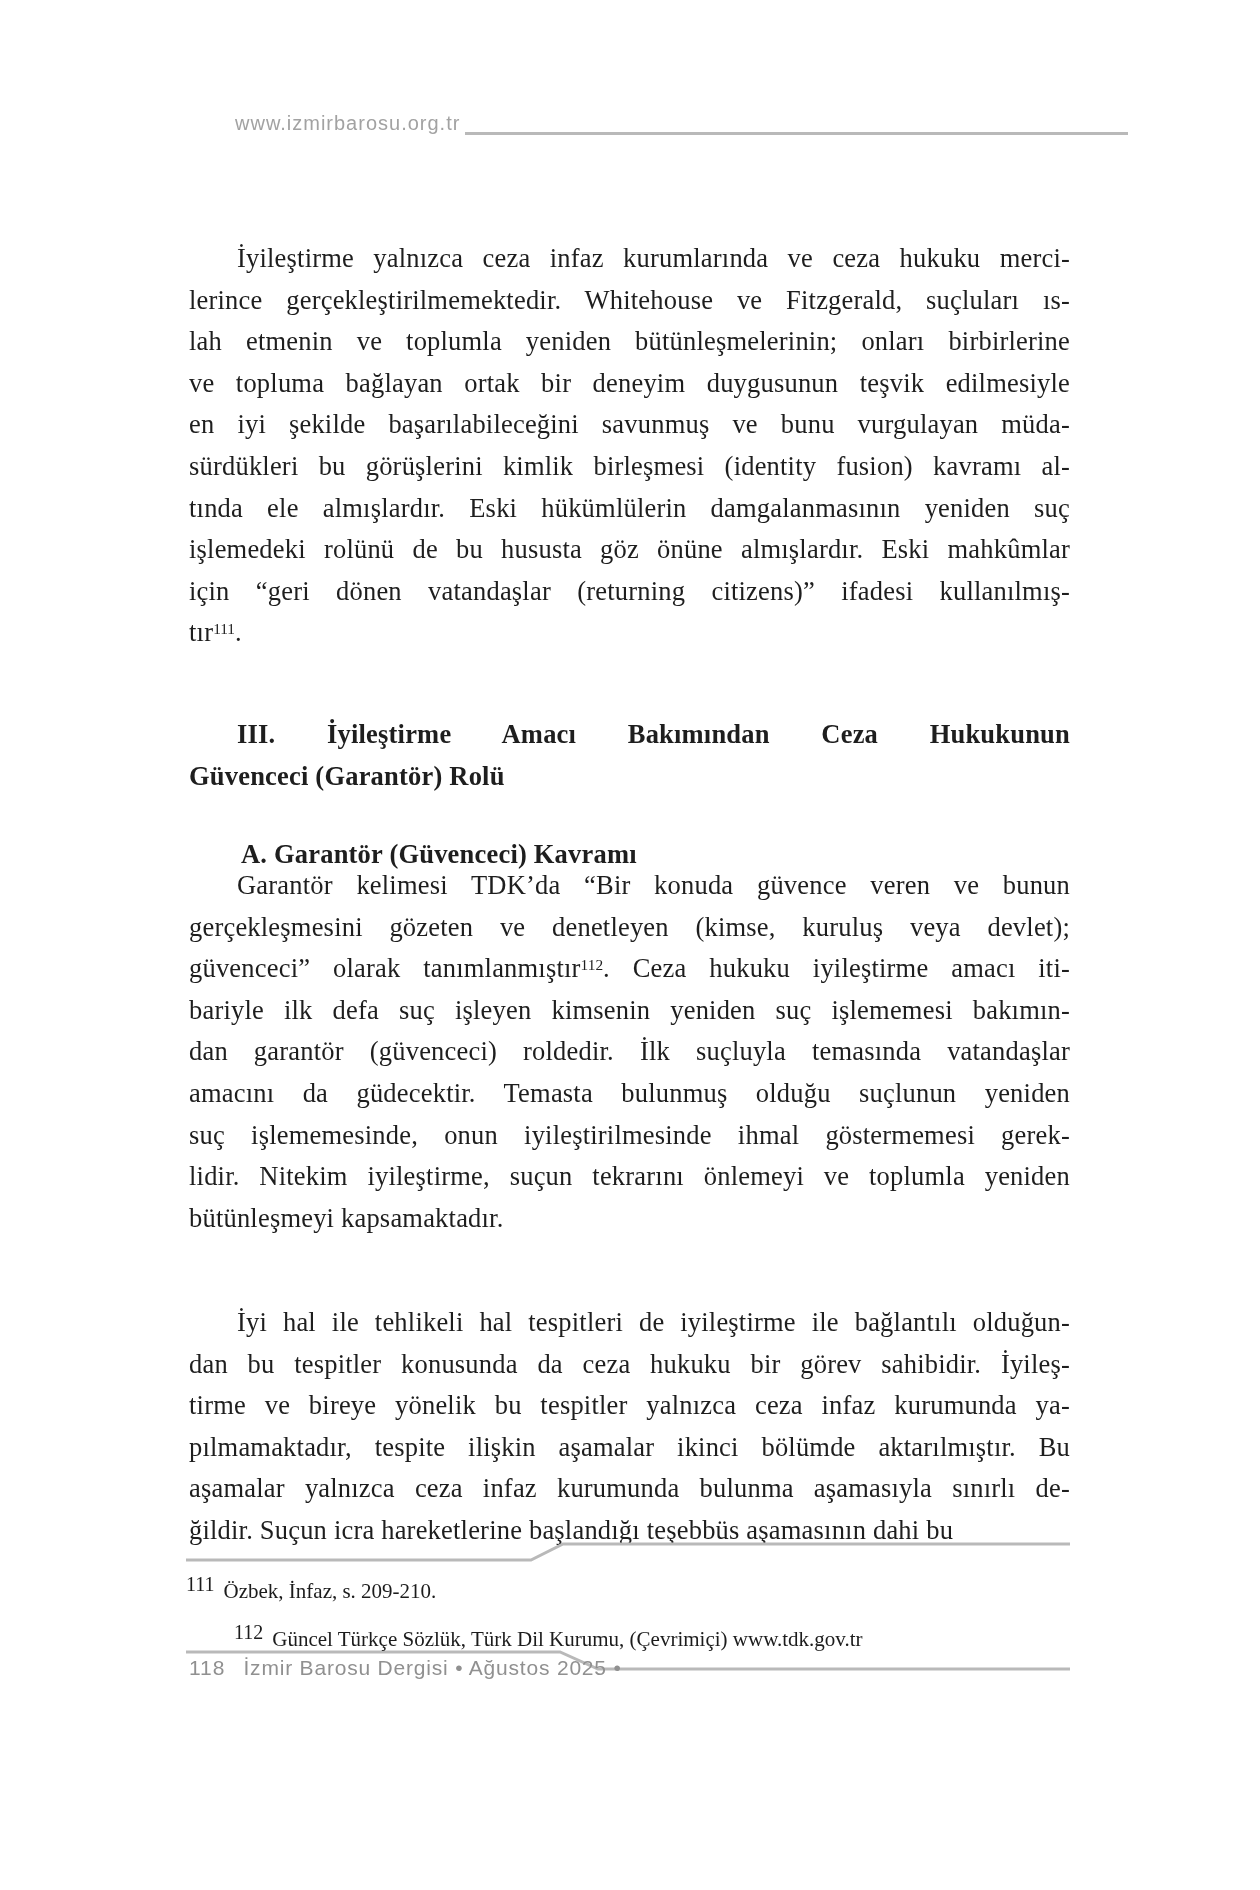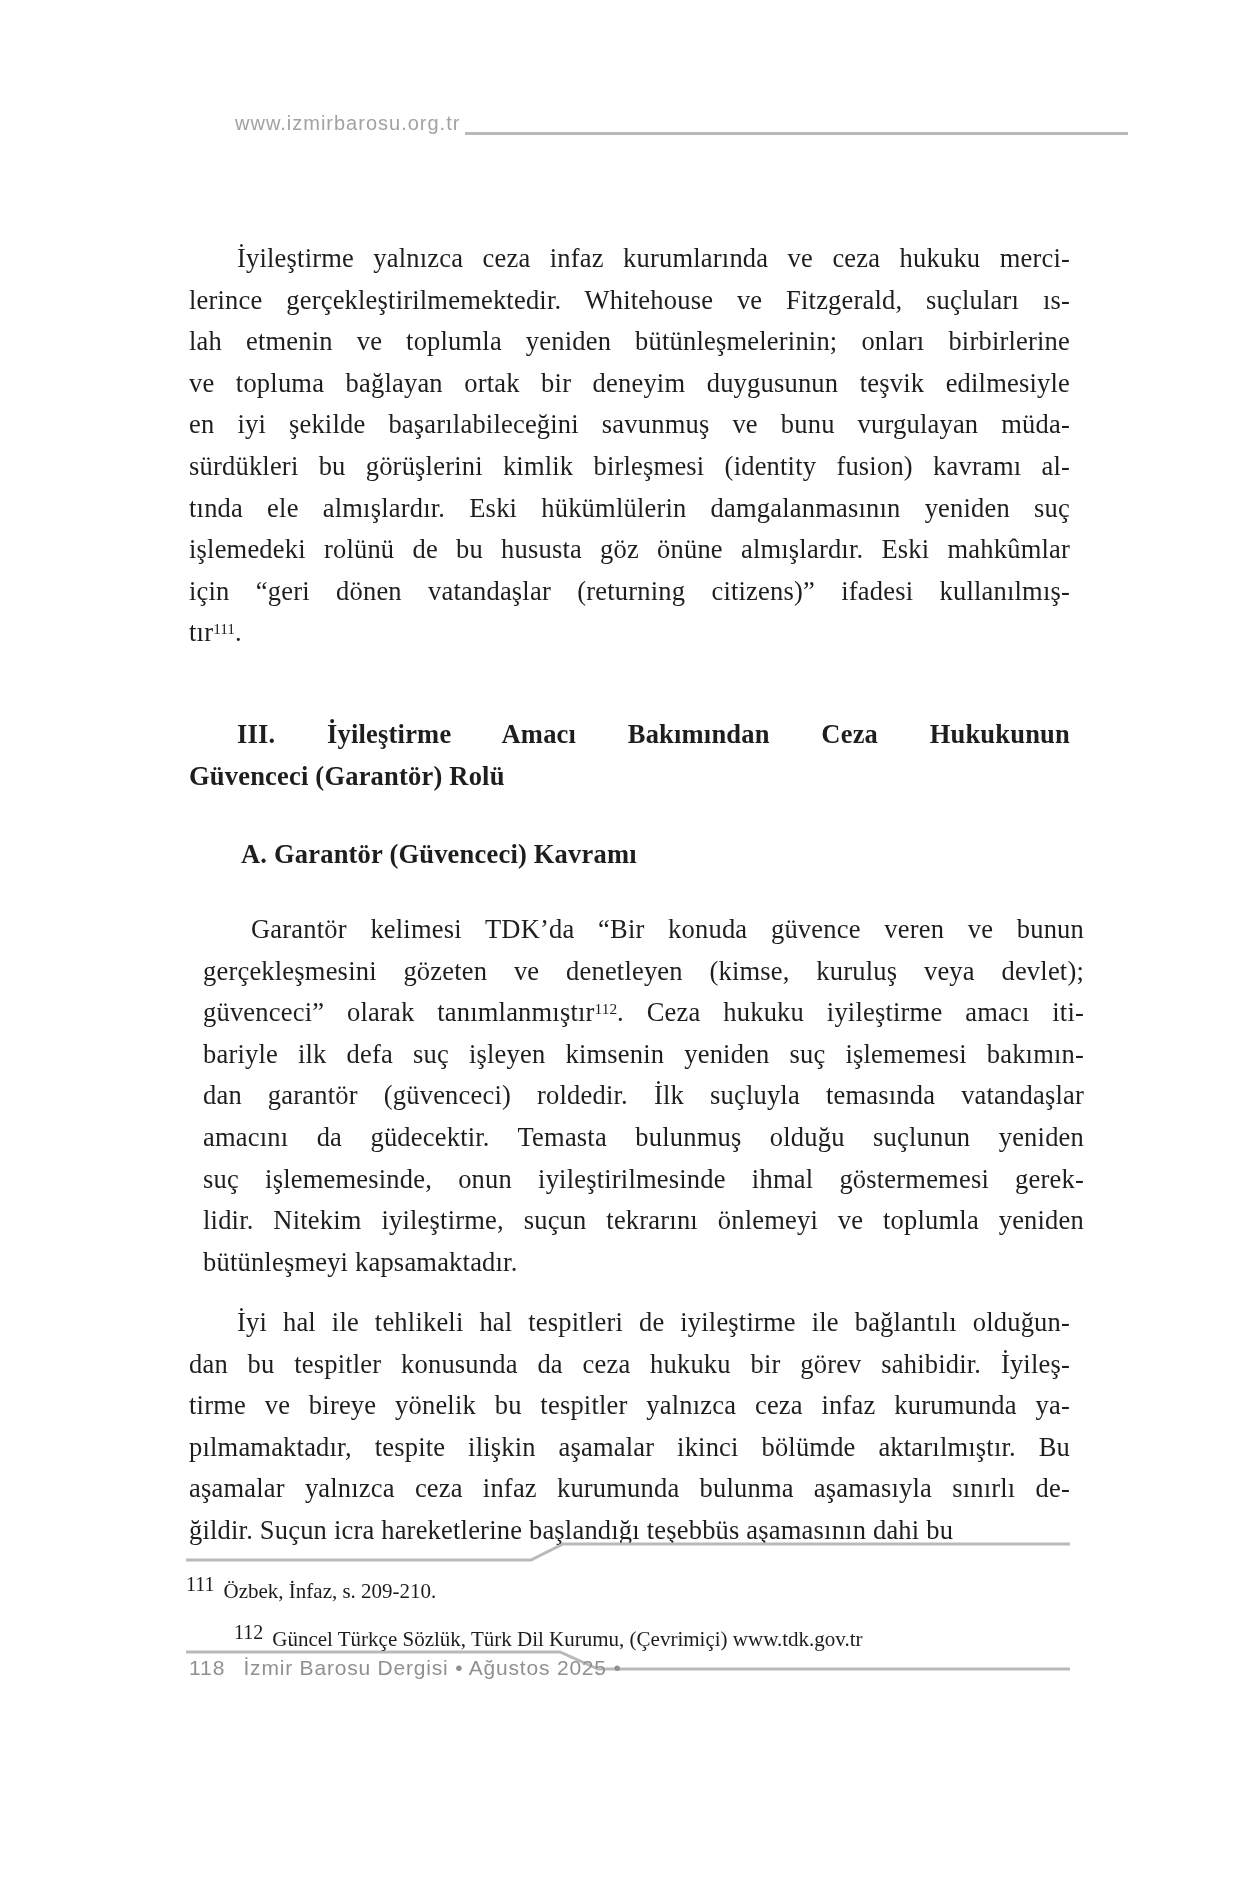--- a/index.html
+++ b/index.html
@@ -62,21 +62,21 @@
     line-height:0;
     vertical-align:baseline;
     position:relative;
     top:-0.48em;
     letter-spacing:0;
   }
 
   .para1{ top:238px; }
   .heading{ top:714px; }
   .subheading{ top:834px; }
-  .para2{ top:909px;margin-left:14px; }
+  .para2{ top:865px; }
   .para3{ top:1302px; }
 
   
   .rules-overlay{
     position:absolute;
     left:0; top:0;
     width:1260px; height:1890px;
     pointer-events:none;
   }
 

